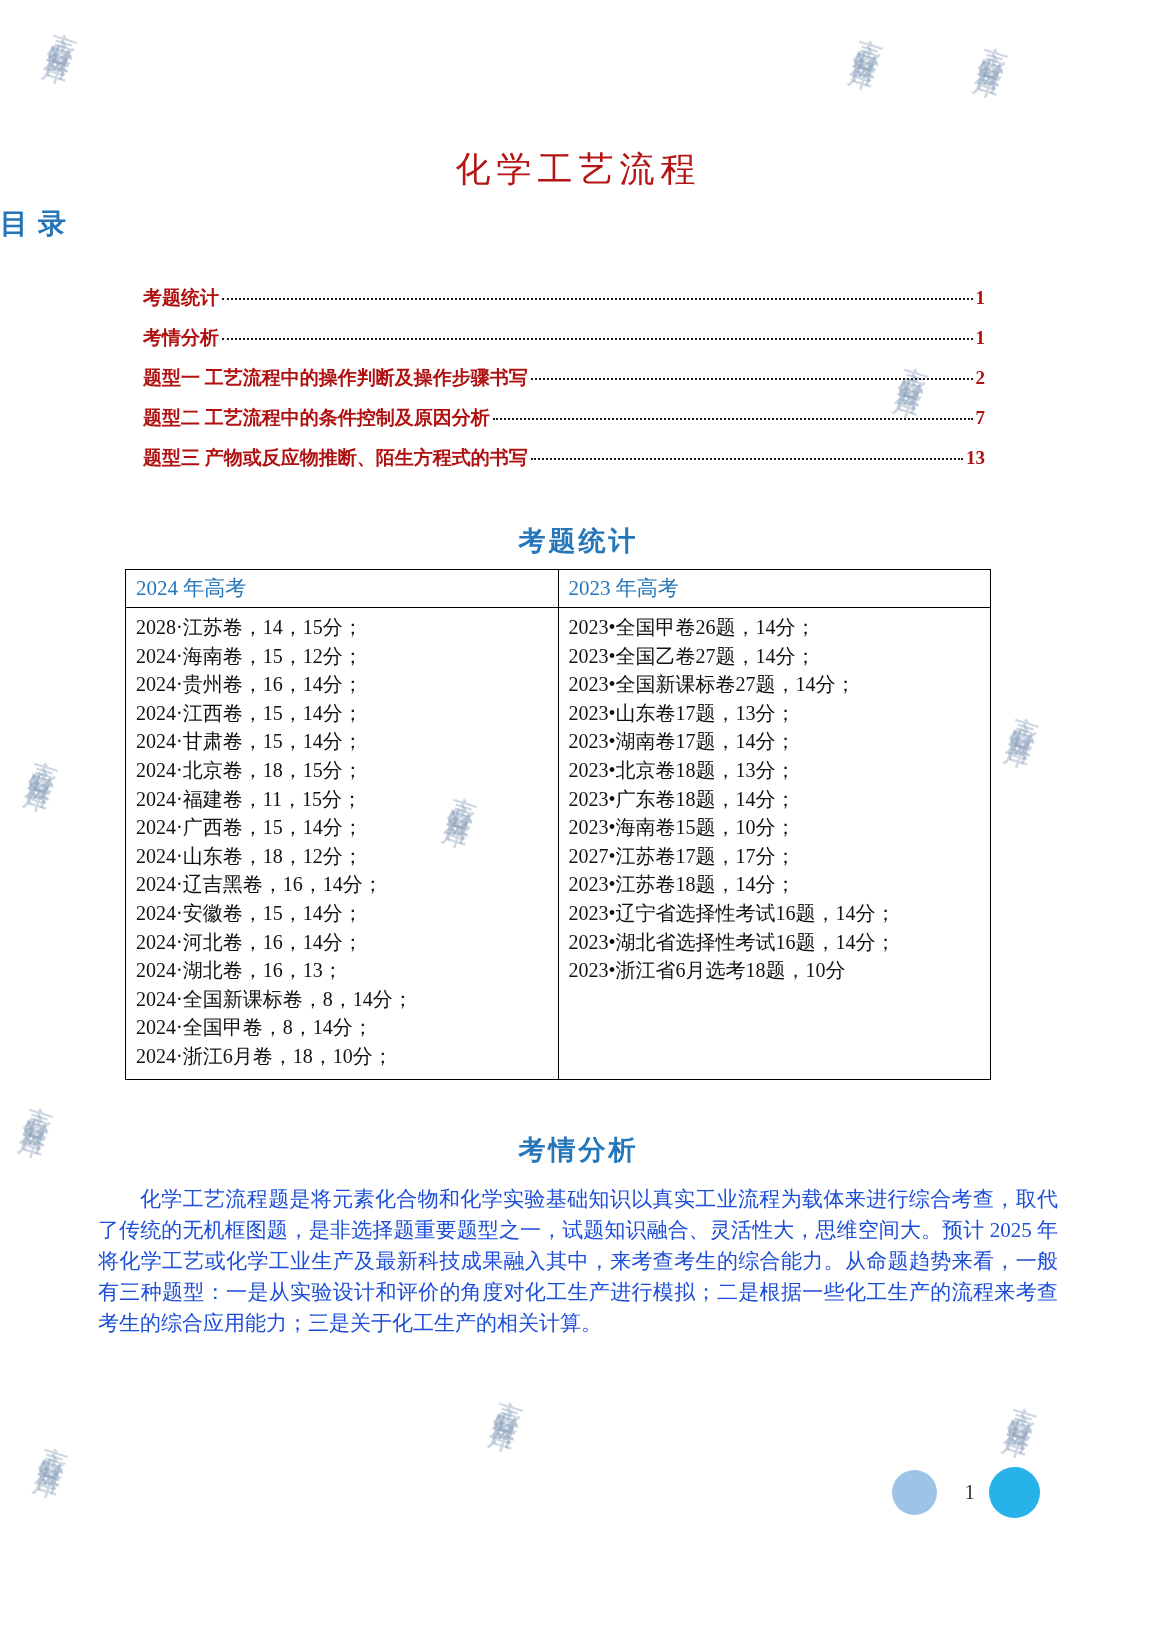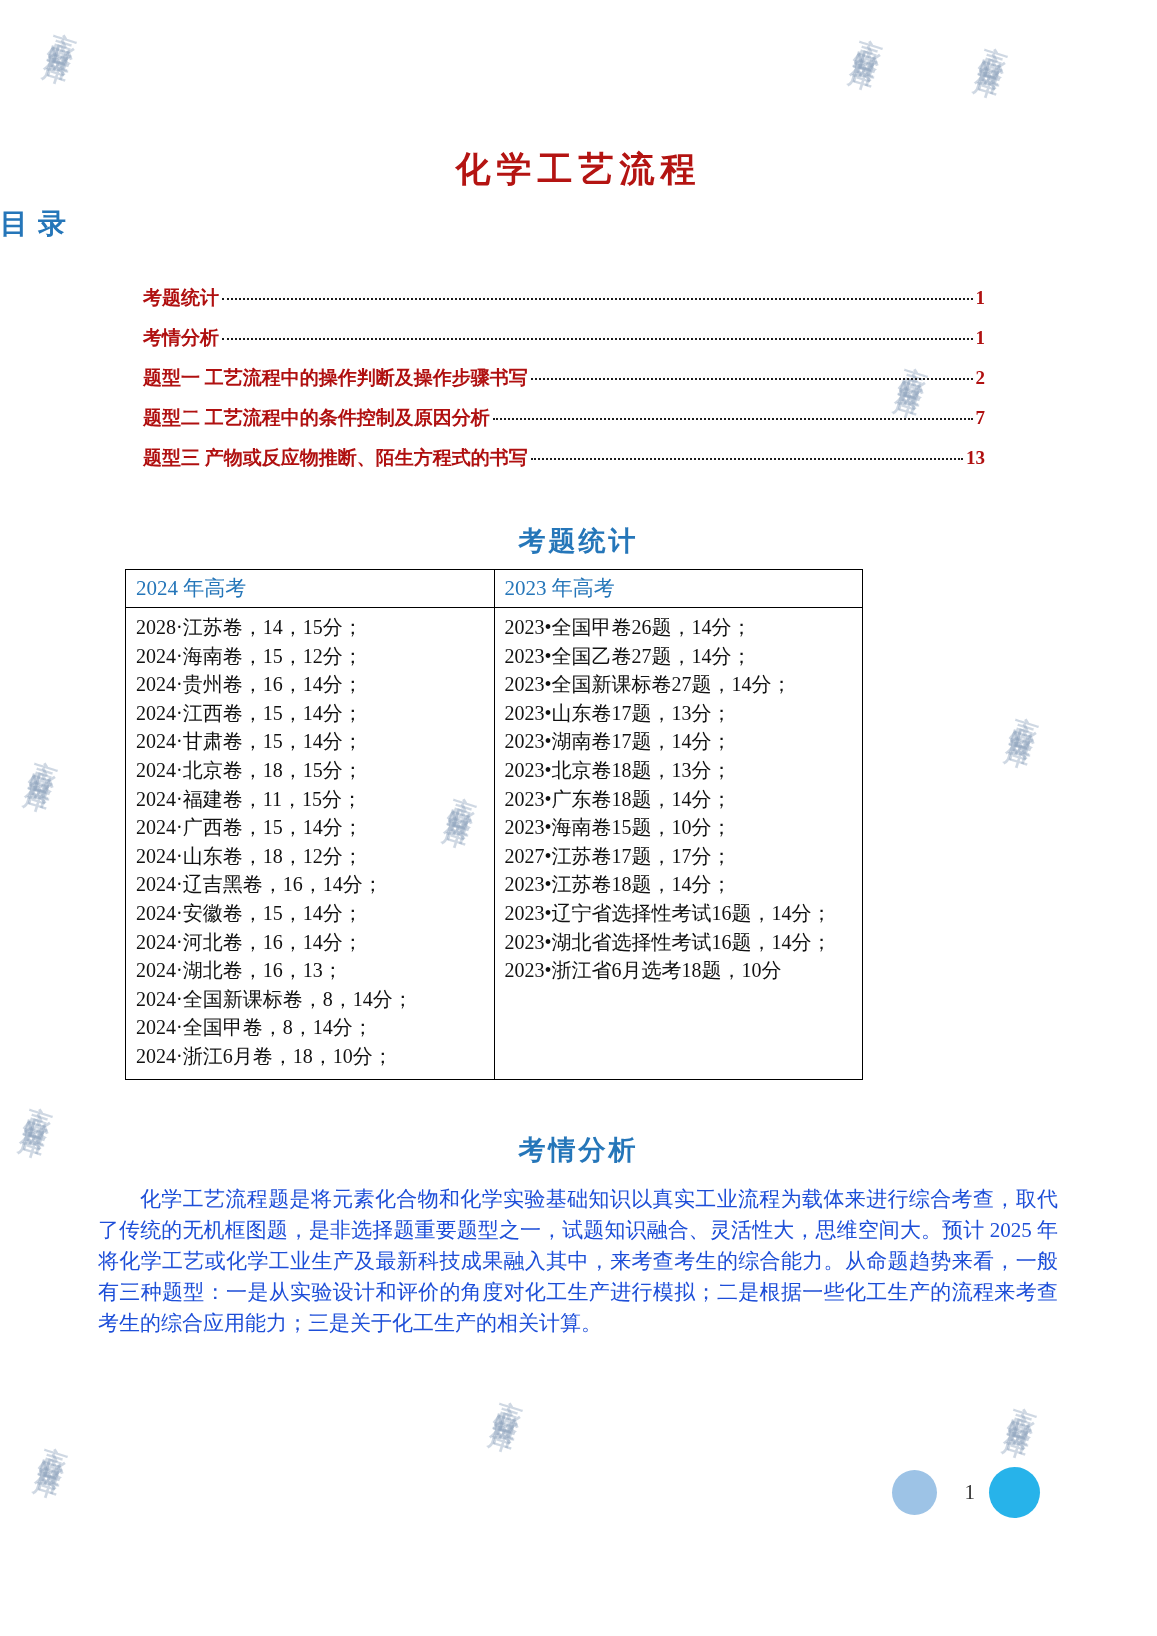--- a/index.html
+++ b/index.html
@@ -24,21 +24,21 @@
     pointer-events: none;
     user-select: none;
     white-space: nowrap;
   }
   .content { position: relative; z-index: 1; }
 
   .doc-title {
     margin-top: 146px;
     text-align: center;
     font-size: 35px;
-    font-weight: bold;
+    font-weight: normal;
     letter-spacing: 6px;
     color: var(--title-red, #b41412);
   }
   .toc-heading {
     margin-top: 12px;
     font-size: 28px;
     font-weight: bold;
     letter-spacing: 10px;
     color: var(--heading-blue, #2576b9);
   }
@@ -65,21 +65,21 @@
     text-align: center;
     font-size: 27px;
     font-weight: bold;
     letter-spacing: 3px;
     color: var(--heading-blue, #2576b9);
   }
   .stats-heading { margin-top: 38px; }
 
   .stats-table {
     margin: 10px 0 0 125px;
-    width: 738px;
+    width: 866px;
     border-collapse: collapse;
     table-layout: fixed;
   }
   .stats-table th, .stats-table td {
     border: 1.6px solid #000;
     vertical-align: top;
     text-align: left;
   }
   .stats-table th {
     font-size: 21px;

